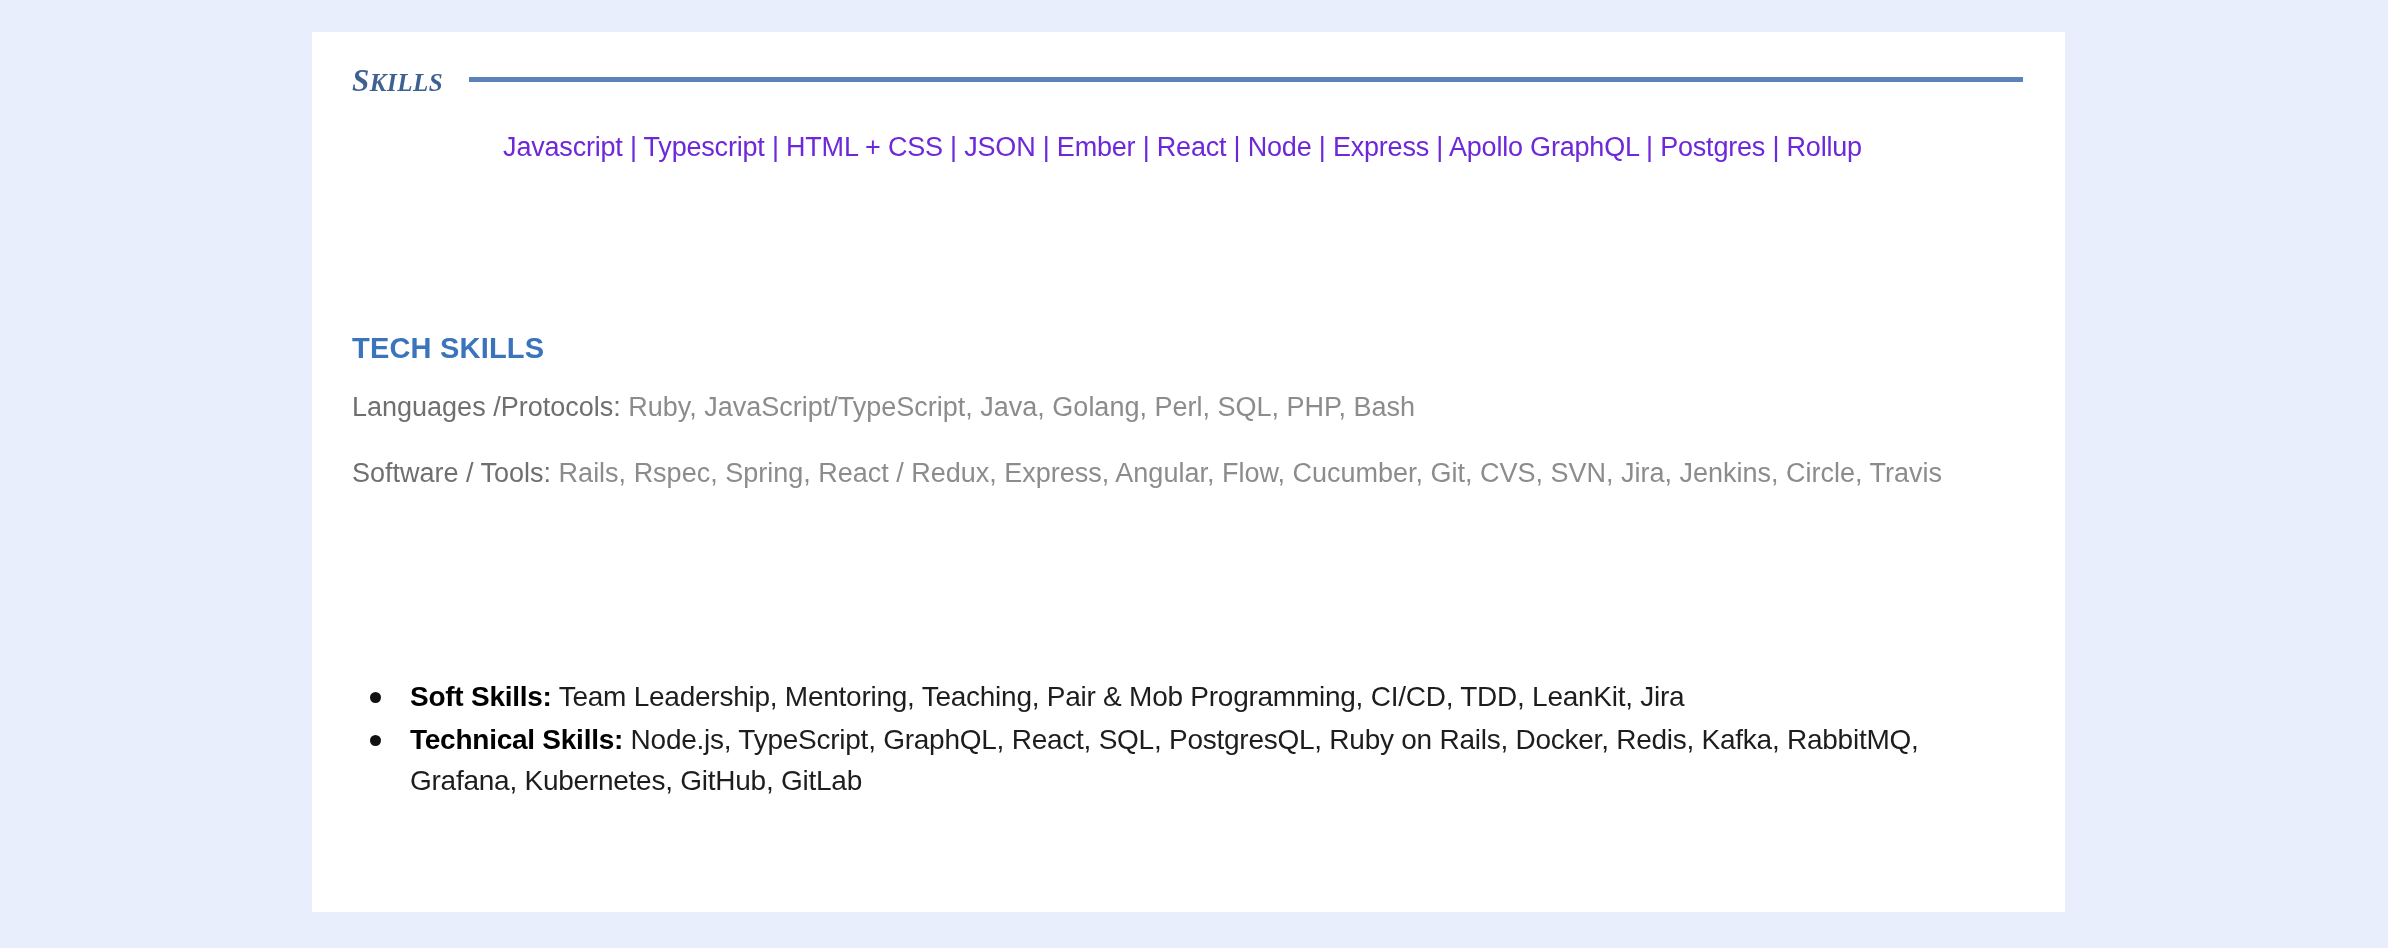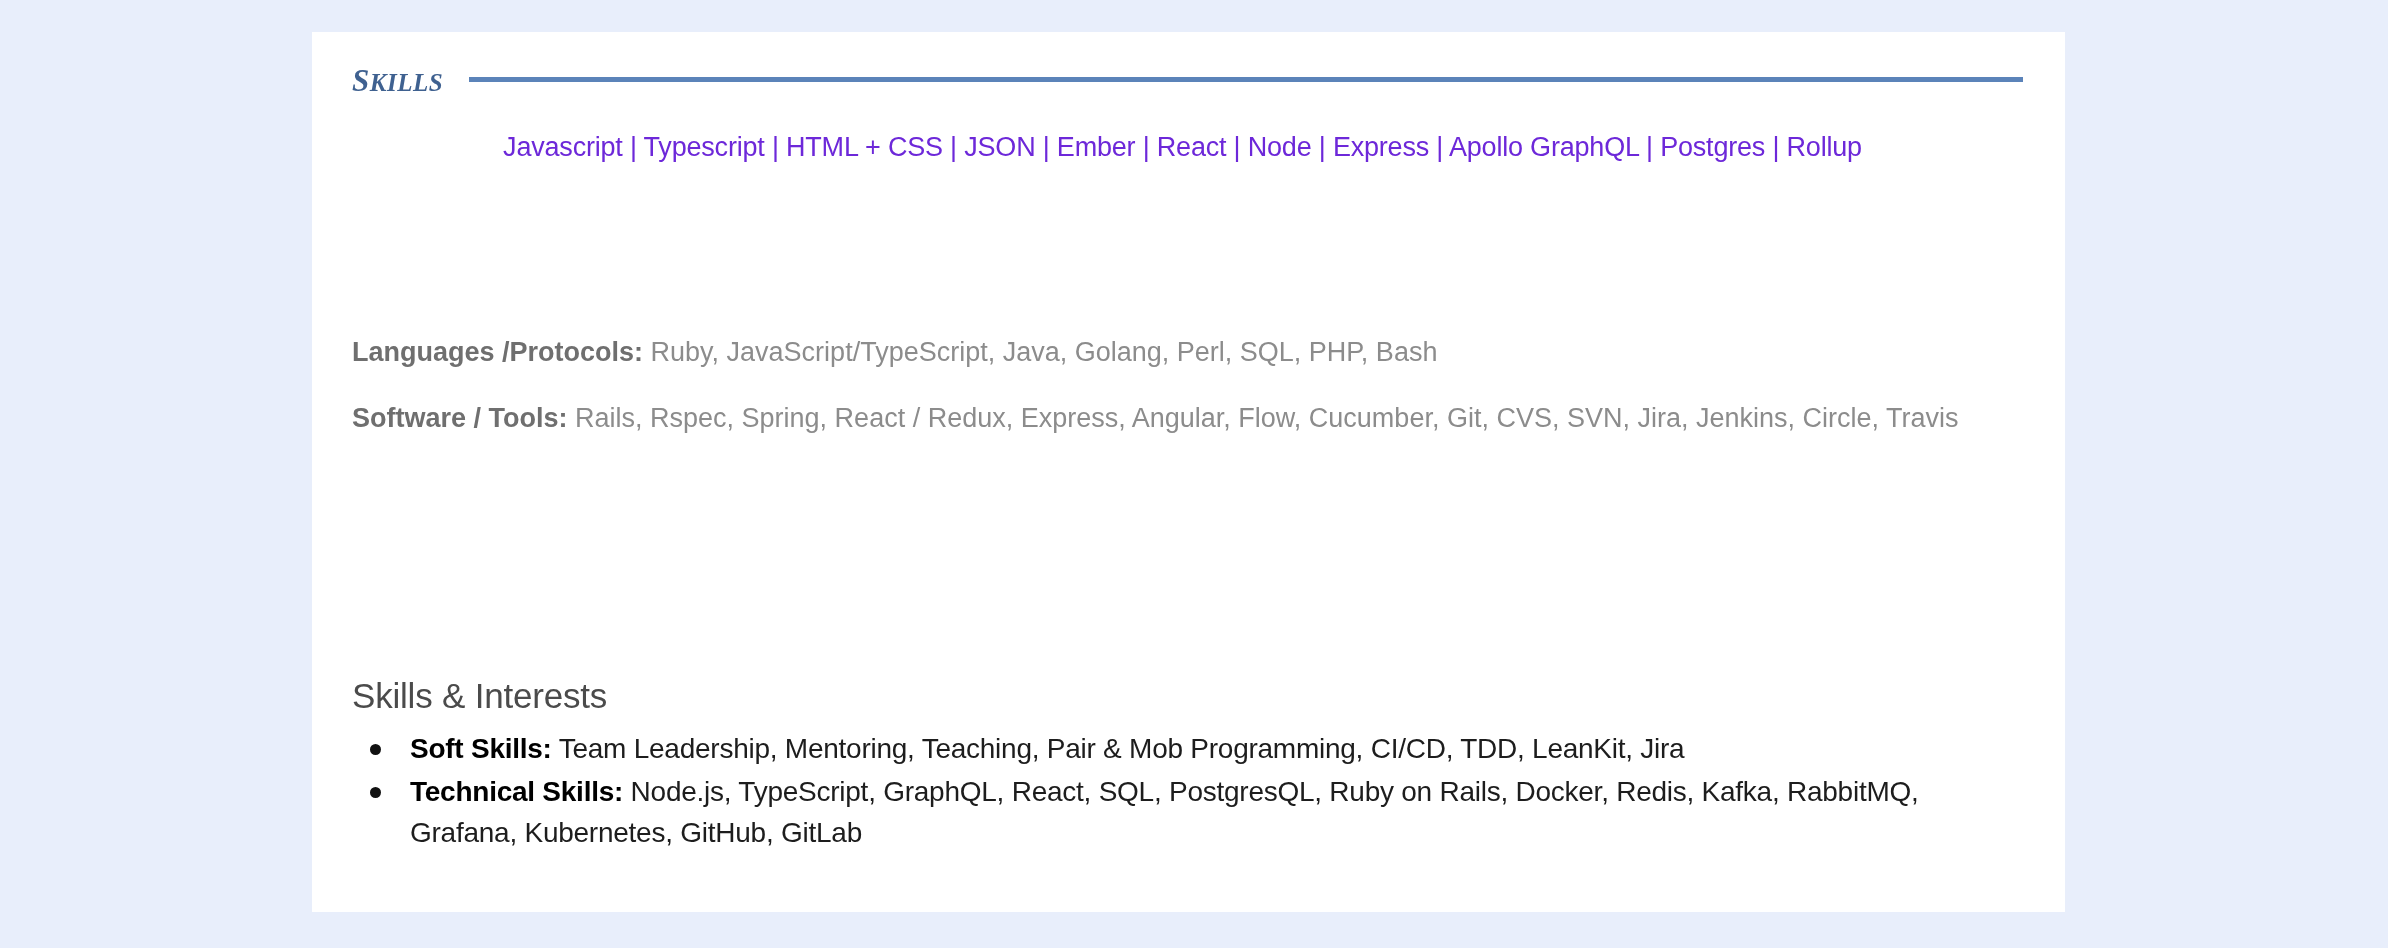--- a/index.html
+++ b/index.html
@@ -104,21 +104,21 @@
   .tech-row {
     font-family: "Liberation Sans", sans-serif;
     font-size: 27px;
     line-height: 40px;
     color: #8c8c8c;
     margin: 0 0 26px 0;
     max-width: 1670px;
   }
   .tech-row:last-child { margin-bottom: 0; }
   .tech-label {
-    font-weight: bold;
+    font-weight: normal;
     color: #6f6f6f;
   }
 
   
   .si-block {
     position: absolute;
     left: 40px;
     top: 644px;
     right: 40px;
   }
@@ -171,32 +171,32 @@
       <div class="skills-head-row">
         <div class="skills-heading">Skills</div>
         <div class="skills-rule"></div>
       </div>
       <div class="skills-lines">
         <div class="skills-line">Javascript | Typescript | HTML + CSS | JSON | Ember | React | Node | Express | Apollo GraphQL | Postgres | Rollup</div>
       </div>
     </section>
 
     <section class="tech-block">
+      <h2 class="tech-heading">TECH SKILLS</h2>
 
       <p class="tech-row">
         <span class="tech-label">Languages /Protocols:</span><span> Ruby, JavaScript/TypeScript, Java, Golang, Perl, SQL, PHP, Bash</span>
       </p>
 
       <p class="tech-row">
         <span class="tech-label">Software / Tools:</span><span> Rails, Rspec, Spring, React / Redux, Express, Angular, Flow, Cucumber, Git, CVS, SVN, Jira, Jenkins, Circle, Travis</span>
       </p>
     </section>
 
     <section class="si-block">
-      <h2 class="si-heading">Skills &amp; Interests</h2>
 
       <ul class="si-list">
         <li class="si-item">
           <span class="si-bullet"></span>
           <span class="si-label">Soft Skills:</span><span> Team Leadership, Mentoring, Teaching, Pair &amp; Mob Programming, CI/CD, TDD, LeanKit, Jira</span>
         </li>
         <li class="si-item">
           <span class="si-bullet"></span>
           <span class="si-label">Technical Skills:</span><span> Node.js, TypeScript, GraphQL, React, SQL, PostgresQL, Ruby on Rails, Docker, Redis, Kafka, RabbitMQ, Grafana, Kubernetes, GitHub, GitLab</span>
         </li>

